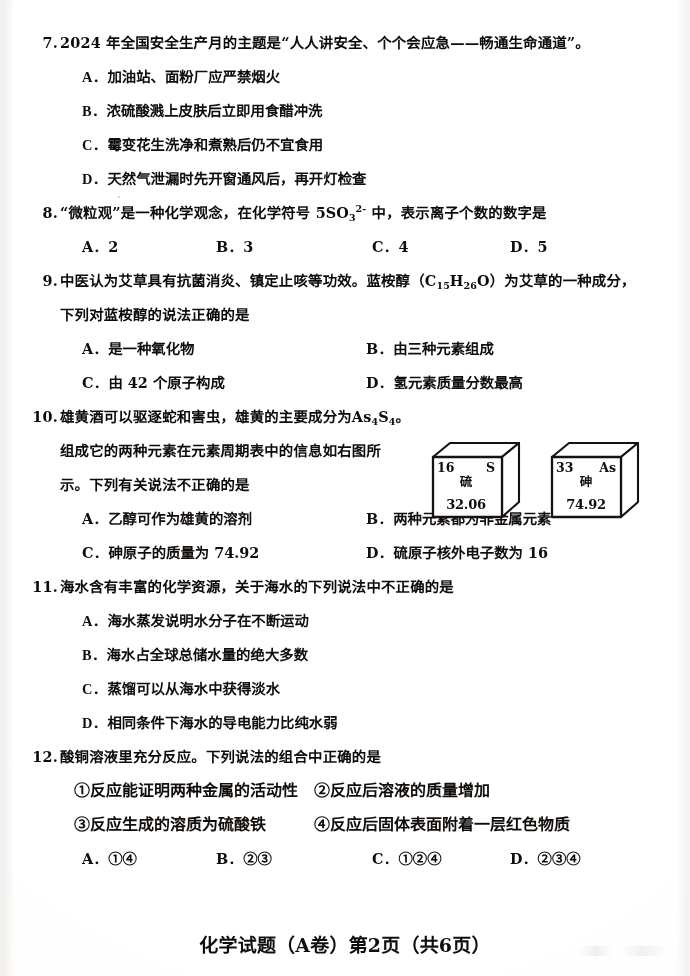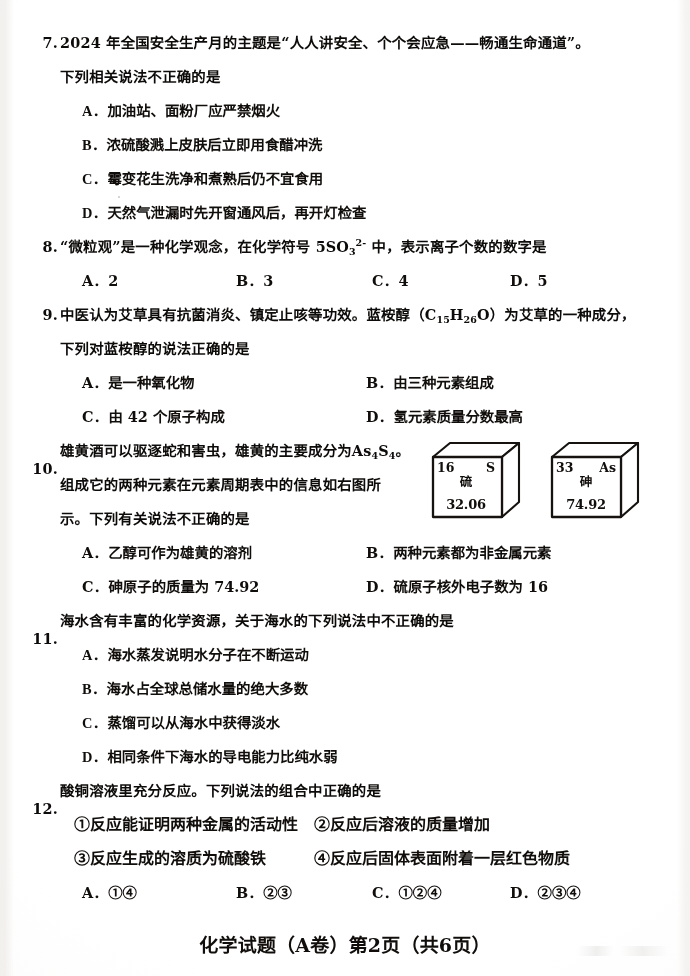--- a/index.html
+++ b/index.html
@@ -67,21 +67,21 @@
     padding-left: 26px;
   }
   .q-num {
     position: absolute;
     left: 0;
     top: 0;
     width: 24px;
     text-align: right;
     font-weight: 700;
   }
-  .q-num.wide { left: -6px; width: 30px; margin-top: 18px; }
+  .q-num.wide { left: -6px; width: 30px; }
 
   .cont { padding-left: 26px; }
 
   
   .opts { padding-left: 26px; }
   .opt-row {
     display: block;
     height: 34px;
     line-height: 34px;
     white-space: nowrap;
@@ -90,21 +90,21 @@
   .opt {
     display: inline-block;
     font-size: 14.4px;
     font-weight: 700;
     vertical-align: top;
   }
   .opt-lbl { letter-spacing: .3px; }
 
   
   .opt-4 .opt:nth-child(1){ position:absolute; left: 22px; }
-  .opt-4 .opt:nth-child(2){ position:absolute; left: 176px; }
+  .opt-4 .opt:nth-child(2){ position:absolute; left: 156px; }
   .opt-4 .opt:nth-child(3){ position:absolute; left: 312px; }
   .opt-4 .opt:nth-child(4){ position:absolute; left: 450px; }
 
   
   .opt-2 .opt:nth-child(1){ position:absolute; left: 22px; }
   .opt-2 .opt:nth-child(2){ position:absolute; left: 306px; }
 
   
   .opt-1 .opt { padding-left: 22px; font-family: Liberation Serif, serif; }
 
@@ -205,21 +205,20 @@
 <div class="sheet"></div>
 
 <div class="page">
   <div class="content">
 
     <div class="qblock">
       <div class="line q-head">
         <span class="q-num">7.</span>
         <span>2024 年全国安全生产月的主题是“人人讲安全、个个会应急——畅通生命通道”。</span>
       </div>
-      <div class="line cont">下列相关说法不正确的是</div>
       <div class="opts opt-1">
         <div class="opt-row">
           <span class="opt"><span class="opt-lbl">A．</span><span>加油站、面粉厂应严禁烟火</span></span>
         </div>
         <div class="opt-row">
           <span class="opt"><span class="opt-lbl">B．</span><span>浓硫酸溅上皮肤后立即用食醋冲洗</span></span>
         </div>
         <div class="opt-row">
           <span class="opt"><span class="opt-lbl">C．</span><span>霉变花生洗净和煮熟后仍不宜食用</span></span>
         </div>

